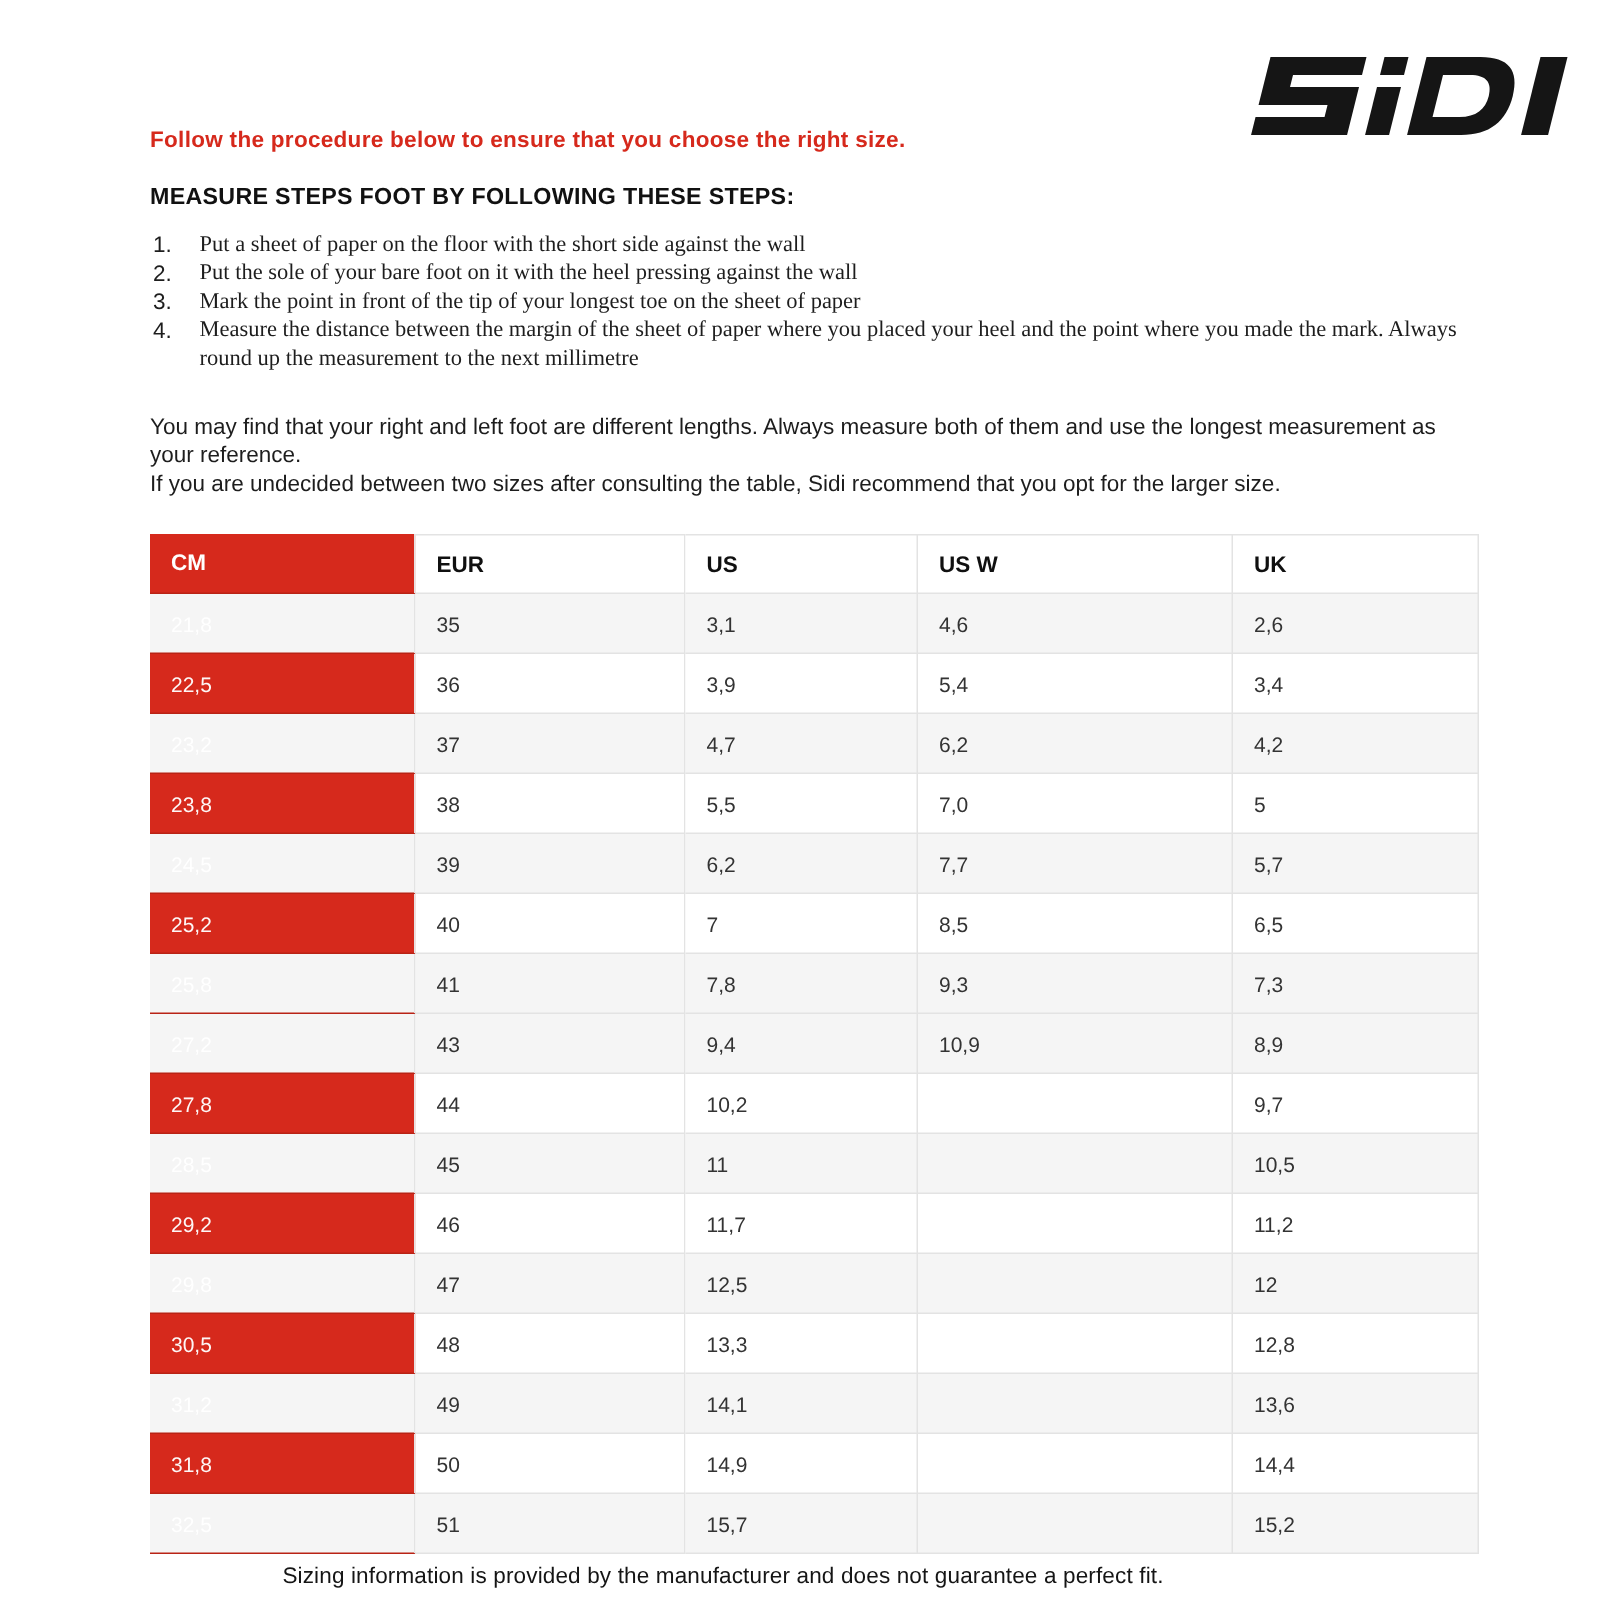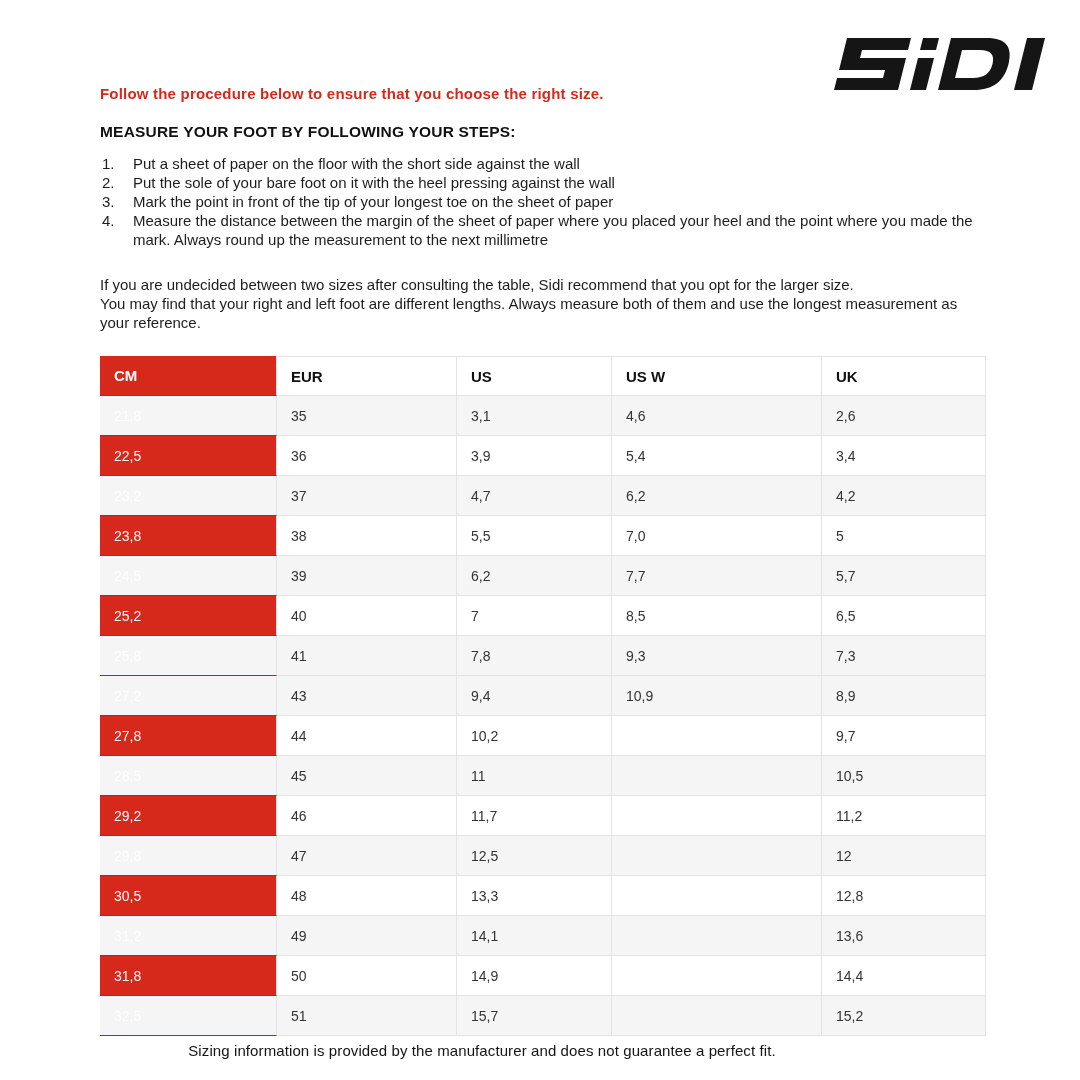--- a/index.html
+++ b/index.html
@@ -10,21 +10,21 @@
 
   .intro { padding-top:85px; font-size:15px; font-weight:bold;
            color:var(--red,#d6291c); letter-spacing:.2px; }
 
   .steps-heading { margin-top:21px; font-size:15.5px; font-weight:bold;
                    color:#111; letter-spacing:.2px; }
 
   ol.steps { margin-top:13px; list-style:none; }
   ol.steps li { display:flex; font-size:15px; line-height:19px; color:#1d1d1d; }
   ol.steps .num { flex:none; width:33px; padding-left:2px; }
-  ol.steps .txt { flex:1; }
+  ol.steps .txt { flex:1;font-family:Liberation Serif, serif; }
 
   .notes { margin-top:26px; font-size:15px; line-height:19px; color:#1d1d1d; }
   .notes p { margin:0; }
 
   table.size-table { margin-top:24px; width:886px; border-collapse:separate;
                      border-spacing:0; table-layout:fixed; }
   th, td { height:40px; padding:0 8px 0 14px; text-align:left; vertical-align:middle;
            font-size:14px; color:#333; background:#fff;
            border-bottom:1px solid var(--border,#e3e3e3);
            border-right:1px solid var(--border,#e3e3e3); overflow:hidden; white-space:nowrap; }
@@ -55,21 +55,21 @@
       <path fill-rule="evenodd" d="M104,0 H140 C159,0 168,9 168,26 C168,43 159,52 140,52 H104 Z
                M118,12 H136 C147,12 152,17 152,26 C152,35 147,40 136,40 H118 Z"></path>
       <path d="M180,0 H198 V52 H180 Z"></path>
     </g>
   </svg>
 </div>
 
 <div class="content">
   <div class="intro">Follow the procedure below to ensure that you choose the right size.</div>
 
-  <div class="steps-heading">MEASURE YOUR FOOT BY FOLLOWING YOUR STEPS:</div>
+  <div class="steps-heading">MEASURE STEPS FOOT BY FOLLOWING THESE STEPS:</div>
 
   <ol class="steps">
       <li>
         <span class="num">1.</span>
         <span class="txt">Put a sheet of paper on the floor with the short side against the wall</span>
       </li>
       <li>
         <span class="num">2.</span>
         <span class="txt">Put the sole of your bare foot on it with the heel pressing against the wall</span>
       </li>
@@ -77,22 +77,22 @@
         <span class="num">3.</span>
         <span class="txt">Mark the point in front of the tip of your longest toe on the sheet of paper</span>
       </li>
       <li>
         <span class="num">4.</span>
         <span class="txt">Measure the distance between the margin of the sheet of paper where you placed your heel and the point where you made the mark. Always round up the measurement to the next millimetre</span>
       </li>
     </ol>
 
   <div class="notes">
+    <p>You may find that your right and left foot are different lengths. Always measure both of them and use the longest measurement as your reference.</p>
     <p>If you are undecided between two sizes after consulting the table, Sidi recommend that you opt for the larger size.</p>
-    <p>You may find that your right and left foot are different lengths. Always measure both of them and use the longest measurement as your reference.</p>
   </div>
 
   <table class="size-table">
     <colgroup>
         <col style="width: 177px;">
         <col style="width: 180px;">
         <col style="width: 155px;">
         <col style="width: 210px;">
         <col style="width: 164px;">
       </colgroup>

